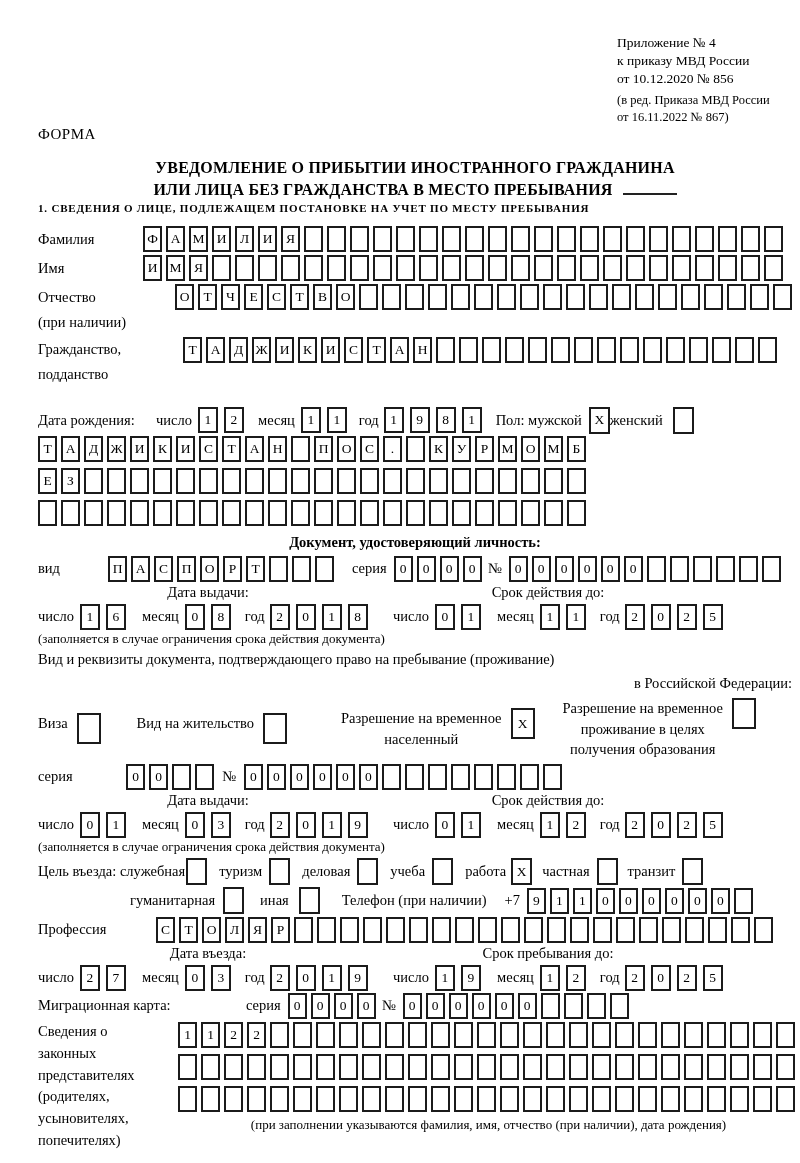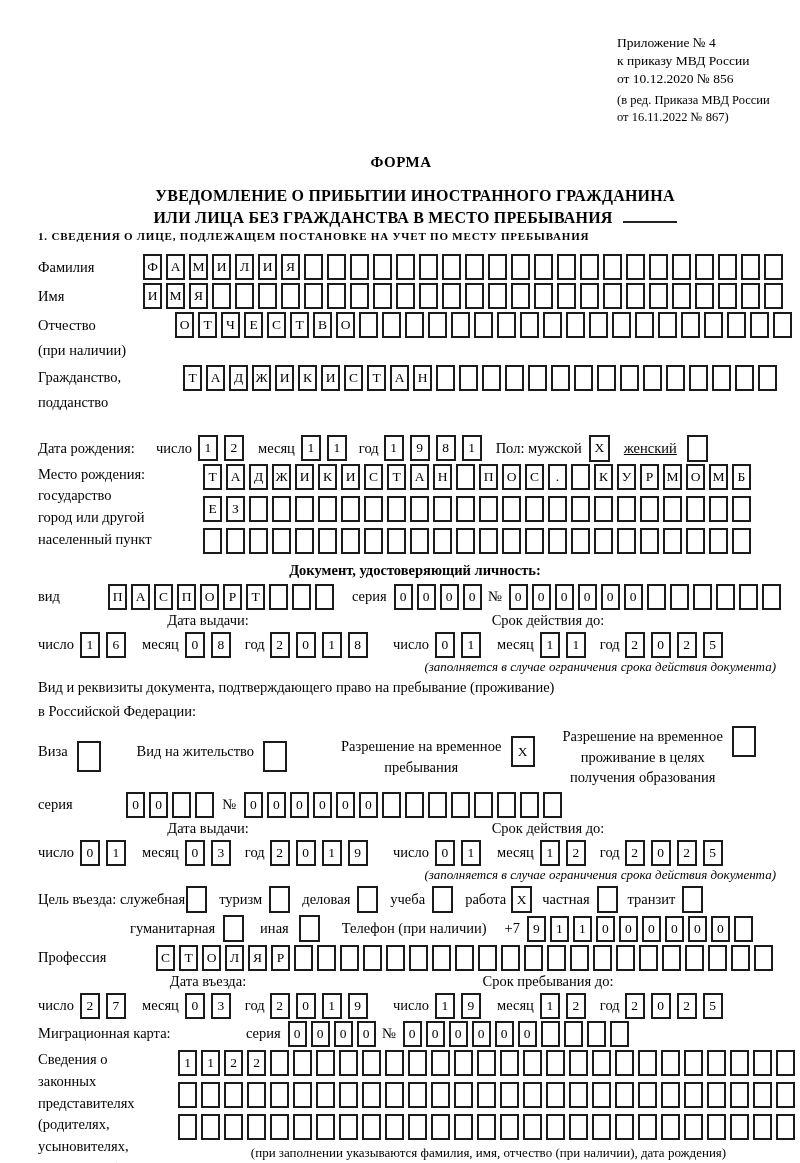--- a/index.html
+++ b/index.html
@@ -3,38 +3,38 @@
 <meta charset="utf-8">
 <style>
   html,body{margin:0;padding:0;background:#fff;}
   .page{width:800px;height:1163px;background:#fff;box-sizing:border-box;
     padding:34px 8px 0 38px;font-family:"Liberation Serif","DejaVu Serif",serif;
     color:#000;overflow:hidden;position:relative;}
   .hdr{margin-left:579px;font-size:13.5px;line-height:1.34;}
   .hl{display:block;}
   .hl.sub{font-size:12.5px;}
   .hl.subfirst{margin-top:4px;}
-  .forma{font-weight:bold;font-size:15px;text-align:center;padding-right:28px;margin-top:28px;letter-spacing:.5px;}
+  .forma{font-weight:normal;font-size:15px;text-align:left;padding-right:28px;margin-top:0;letter-spacing:.5px;}
   .title{margin-top:14px;text-align:center;font-weight:bold;font-size:16px;line-height:1.4;letter-spacing:.2px;}
   .blank{display:inline-block;width:54px;border-bottom:2px solid #222;height:13px;margin-left:10px;}
   .sec{font-weight:bold;font-size:11px;letter-spacing:.8px;white-space:nowrap;}
   #fb{margin-top:12px;font-size:14.5px;}
   .frow{display:flex;align-items:center;margin-bottom:2px;min-height:27px;flex-wrap:nowrap;}
   .lb{flex:none;white-space:nowrap;}
   .bxs{display:inline-flex;flex:none;}
   .bx{flex:none;display:inline-flex;align-items:center;justify-content:center;
     width:15px;height:22px;border:2px solid #1b1b1b;margin-right:4px;
     font-size:13.5px;background:#fff;}
   .bx.dt{width:16px;margin-right:6px;}
   .bx.ck{width:17px;height:23px;margin-right:0;}
   .bx.big{width:20px;height:27px;margin-right:0;}
   .gap{flex:none;display:inline-block;}
   .tln{line-height:1.35;margin-bottom:4px;}
   .cb{text-align:center;font-weight:bold;margin:1px 0 3px 0;font-size:14.5px;}
-  .capr{text-align:right;font-size:13px;margin:0 16px 3px 0;font-style:italic;}
+  .capr{font-size:13px;margin:0 0 3px 0;}
   .capc{text-align:center;font-size:13px;}
   .drow{display:flex;margin-bottom:1px;}
   .dl{flex:none;width:355px;}
   .dr{flex:1;}
   .dt-title{width:340px;text-align:center;margin-bottom:2px;}
   .dr .dt-title{width:310px;}
   .dgrp{display:flex;align-items:center;min-height:27px;}
   .cgrow{display:flex;align-items:center;margin:2px 0 4px 0;}
   .citem{display:flex;align-items:flex-start;}
   .clbl{text-align:center;line-height:1.4;}
@@ -208,30 +208,24 @@
         </span>
         <span class="lb" style="margin-left: 6px; margin-right: 5px;">год</span>
         <span class="bxs">
           <span class="bx dt">1</span>
           <span class="bx dt">9</span>
           <span class="bx dt">8</span>
           <span class="bx dt">1</span>
         </span>
         <span class="lb" style="margin-left: 8px; margin-right: 7px;">Пол: мужской</span>
         <span class="bx ck">X</span>
-        <span class="lb" style="margin-left: 14px; margin-right: 10px; text-decoration: underline;">женский</span>
+        <span class="lb" style="margin-right: 10px;">женский</span>
         <span class="bx ck"></span>
       </div>
       <div class="mrow">
-        <div class="mlbl" style="width: 165px;">
-          <div class="mline">Место рождения:</div>
-          <div class="mline">государство</div>
-          <div class="mline">город или другой</div>
-          <div class="mline">населенный пункт</div>
-        </div>
         <div class="mcol">
           <div class="frow mfr">
             <span class="bxs">
               <span class="bx">Т</span>
               <span class="bx">А</span>
               <span class="bx">Д</span>
               <span class="bx">Ж</span>
               <span class="bx">И</span>
               <span class="bx">К</span>
               <span class="bx">И</span>
@@ -392,38 +386,38 @@
               <span class="bx dt">2</span>
               <span class="bx dt">0</span>
               <span class="bx dt">2</span>
               <span class="bx dt">5</span>
             </span>
           </div>
         </div>
       </div>
       <div class="capr">(заполняется в случае ограничения срока действия документа)</div>
       <div class="tln">Вид и реквизиты документа, подтверждающего право на пребывание (проживание)</div>
-      <div class="tln" style="margin-bottom: 5px;">в Российской Федерации:</div>
+      <div class="tln" style="margin-bottom: 5px; text-align: right;">в Российской Федерации:</div>
       <div class="cgrow">
         <div class="citem" style="margin-right: 20px;">
           <div class="clbl">
             <div class="cline">Виза</div>
           </div>
           <span class="bx big" style="margin-left: 9px;"></span>
         </div>
         <div class="citem" style="margin-left: 16px; margin-right: 40px;">
           <div class="clbl">
             <div class="cline">Вид на жительство</div>
           </div>
           <span class="bx big" style="margin-left: 9px;"></span>
         </div>
         <div class="citem" style="margin-left: 14px; margin-right: 14px;">
           <div class="clbl">
             <div class="cline">Разрешение на временное</div>
-            <div class="cline">пребывания</div>
+            <div class="cline">населенный</div>
           </div>
           <span class="bx big" style="margin-left: 9px;">X</span>
         </div>
         <div class="citem" style="margin-left: 14px;">
           <div class="clbl">
             <div class="cline">Разрешение на временное</div>
             <div class="cline">проживание в целях</div>
             <div class="cline">получения образования</div>
           </div>
           <span class="bx big" style="margin-left: 9px;"></span>

